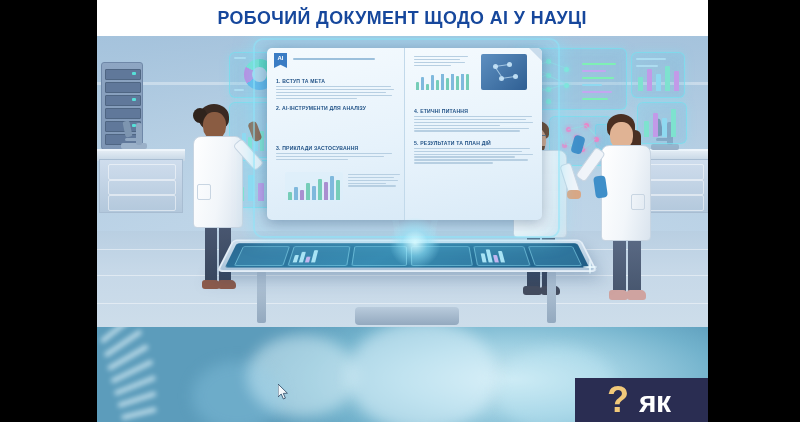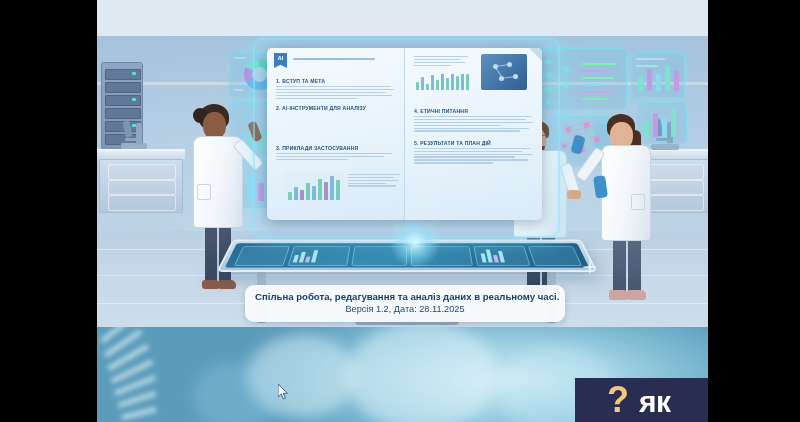--- a/index.html
+++ b/index.html
@@ -402,20 +402,23 @@
     letter-spacing: -.5px; white-space: nowrap;
   }
 </style>
 </head>
 <body>
 
 <div id="stage">
 
   <div id="content">
 
+    <div class="title-band">
+      <div class="title-text">РОБОЧИЙ ДОКУМЕНТ ЩОДО AI У НАУЦІ</div>
+    </div>
 
     <div class="scene">
 
       <div class="wall-strip"></div>
       <div class="wall-trim" style="left:0;top:46px;width:611px;"></div>
       <div class="floor">
         <div class="floor-line" style="top:18px;"></div>
         <div class="floor-line" style="top:44px;"></div>
         <div class="floor-line" style="top:72px;"></div>
       </div>
@@ -735,24 +738,20 @@
           <div class="bar-col" style="left:262px;bottom:6px; width:4px; height:9px;  background:#c4b6f0;"></div>
           <div class="bar-col" style="left:268px;bottom:6px; width:4px; height:14px; background:#a9e4f5;"></div>
         </div>
       </div>
       <div class="center-glow"></div>
       <div class="ray" style="left:300px; bottom:78px; width:6px; height:76px; transform:rotate(-9deg);"></div>
       <div class="ray" style="left:330px; bottom:78px; width:6px; height:76px; transform:rotate(9deg);"></div>
 
       <div class="sparkle" style="left:486px; top:224px;"></div>
 
-      <div class="caption">
-        <div class="l1">Спільна робота, редагування та аналіз даних в реальному часі.</div>
-        <div class="l2">Версія 1.2, Дата: 28.11.2025</div>
-      </div>
 
     </div>
 
     <div class="lower">
       <div class="blob" style="left:150px; top:8px;  width:110px; height:82px; background:rgba(235,250,255,.45);"></div>
       <div class="blob" style="left:250px; top:-6px; width:150px; height:110px; background:rgba(225,246,253,.5);"></div>
       <div class="blob" style="left:400px; top:20px; width:120px; height:86px; background:rgba(200,238,250,.35);"></div>
       <div class="blob" style="left:95px;  top:34px; width:90px;  height:70px; background:rgba(150,210,235,.3);"></div>
 
       <div class="helix">

